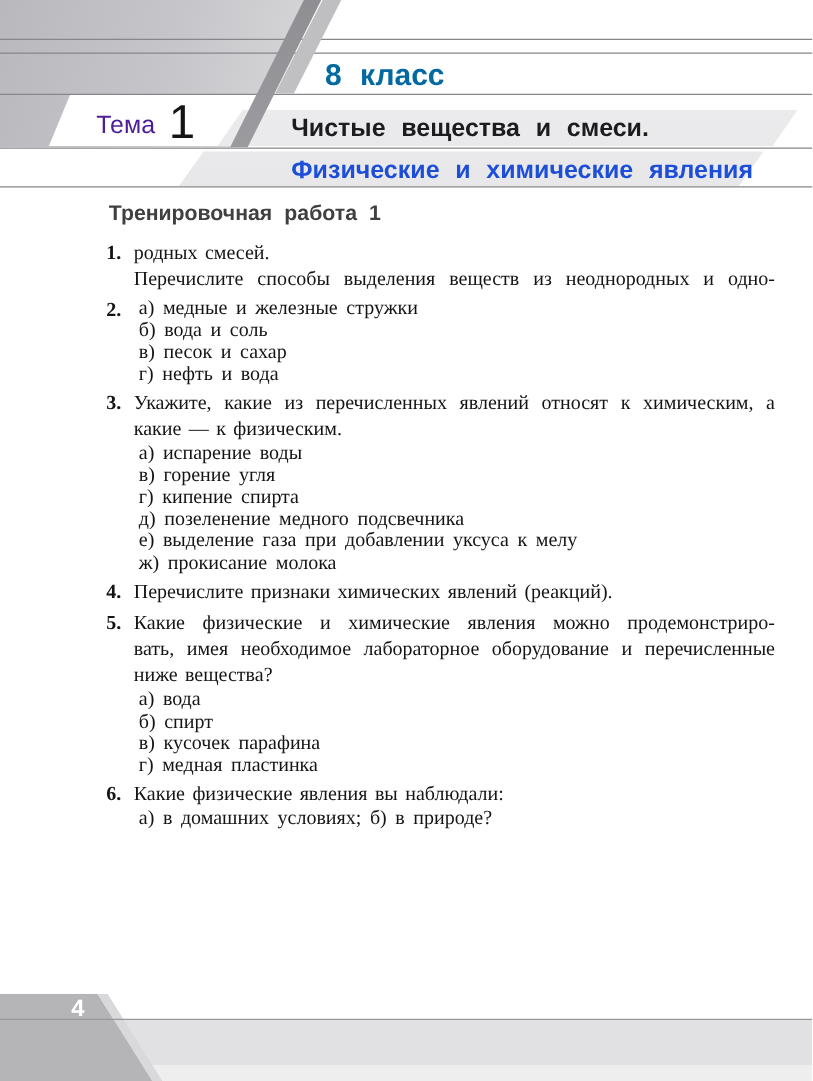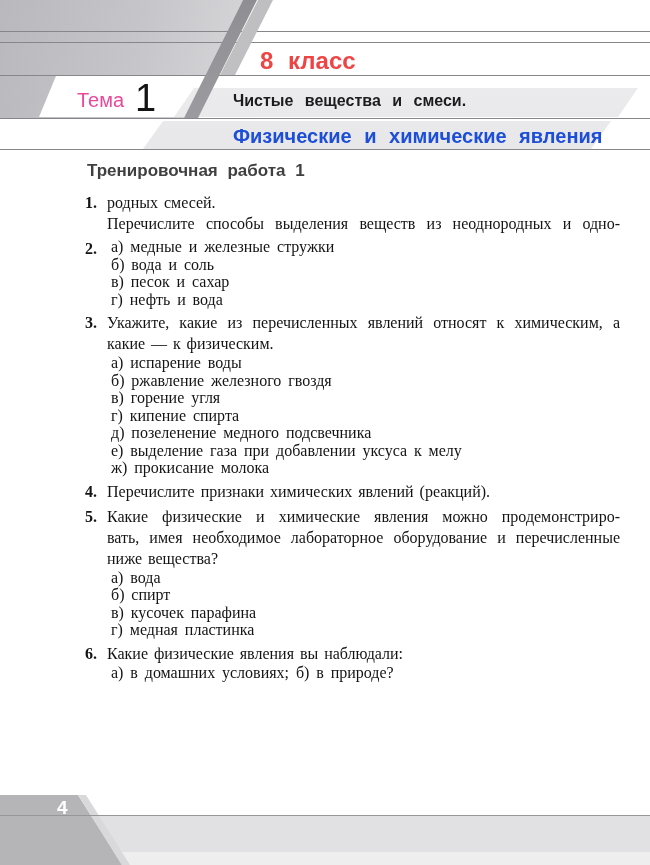--- a/index.html
+++ b/index.html
@@ -25,26 +25,26 @@
      background:linear-gradient(180deg,#f0f0f1,#e7e7e9);}
   .hline{position:absolute;left:0;width:650px;height:1px;background:#87878b;}
   .stripe-dark{width:650px;height:160px;
      clip-path:polygon(243px 0px,257px 0px,198px 118px,184px 118px);
      background:linear-gradient(180deg,#8f8f93,#a0a0a4);}
   .stripe-silver{width:650px;height:160px;
      clip-path:polygon(258px 0px,273px 0px,235px 75px,220px 75px);
      background:linear-gradient(100deg,#d0d0d2,#a4a4a8);}
   
   .grade-label{position:absolute;left:260px;top:49px;font-size:24px;font-weight:bold;
-     color:#ef4444;word-spacing:8px;line-height:1;}
-  .topic-label{position:absolute;left:77px;top:90px;font-size:20px;color:#ec4899;
+     color:#0369a1;word-spacing:8px;line-height:1;}
+  .topic-label{position:absolute;left:77px;top:90px;font-size:20px;color:#4c1d95;
      line-height:1;}
   .topic-number{position:absolute;left:135px;top:79px;font-size:38px;color:#141414;
      line-height:1;}
-  .subject-line1{position:absolute;left:233px;top:93px;font-size:16px;font-weight:bold;
+  .subject-line1{position:absolute;left:233px;top:93px;font-size:20px;font-weight:bold;
      color:#1c1c1e;word-spacing:7px;line-height:1;}
   .subject-line2{position:absolute;left:233px;top:126px;font-size:20px;font-weight:bold;
      color:#1d4ed8;word-spacing:7px;line-height:1;}
   
   .worksheet-title{position:absolute;left:87px;top:161px;font-size:17px;font-weight:bold;
      color:#404040;word-spacing:5px;}
   .questions{position:absolute;left:85px;top:192px;width:535px;
      font-family:"Liberation Serif",serif;font-size:16px;color:#141414;}
   .question{position:relative;padding-left:22px;margin-bottom:4px;}
   .qnum{position:absolute;left:0;top:0;font-weight:bold;line-height:21px;}
@@ -104,21 +104,20 @@
           <div class="item">в) песок и сахар</div>
           <div class="item">г) нефть и вода</div>
         </div>
       </div>
       <div class="question">
         <span class="qnum">3.</span>
         <div class="qline">Укажите, какие из перечисленных явлений относят к химическим, а</div>
         <div class="qline last">какие — к физическим.</div>
         <div class="items">
           <div class="item">а) испарение воды</div>
-          <div class="item">б) ржавление железного гвоздя</div>
           <div class="item">в) горение угля</div>
           <div class="item">г) кипение спирта</div>
           <div class="item">д) позеленение медного подсвечника</div>
           <div class="item">е) выделение газа при добавлении уксуса к мелу</div>
           <div class="item">ж) прокисание молока</div>
         </div>
       </div>
       <div class="question">
         <span class="qnum">4.</span>
         <div class="qline last">Перечислите признаки химических явлений (реакций).</div>

